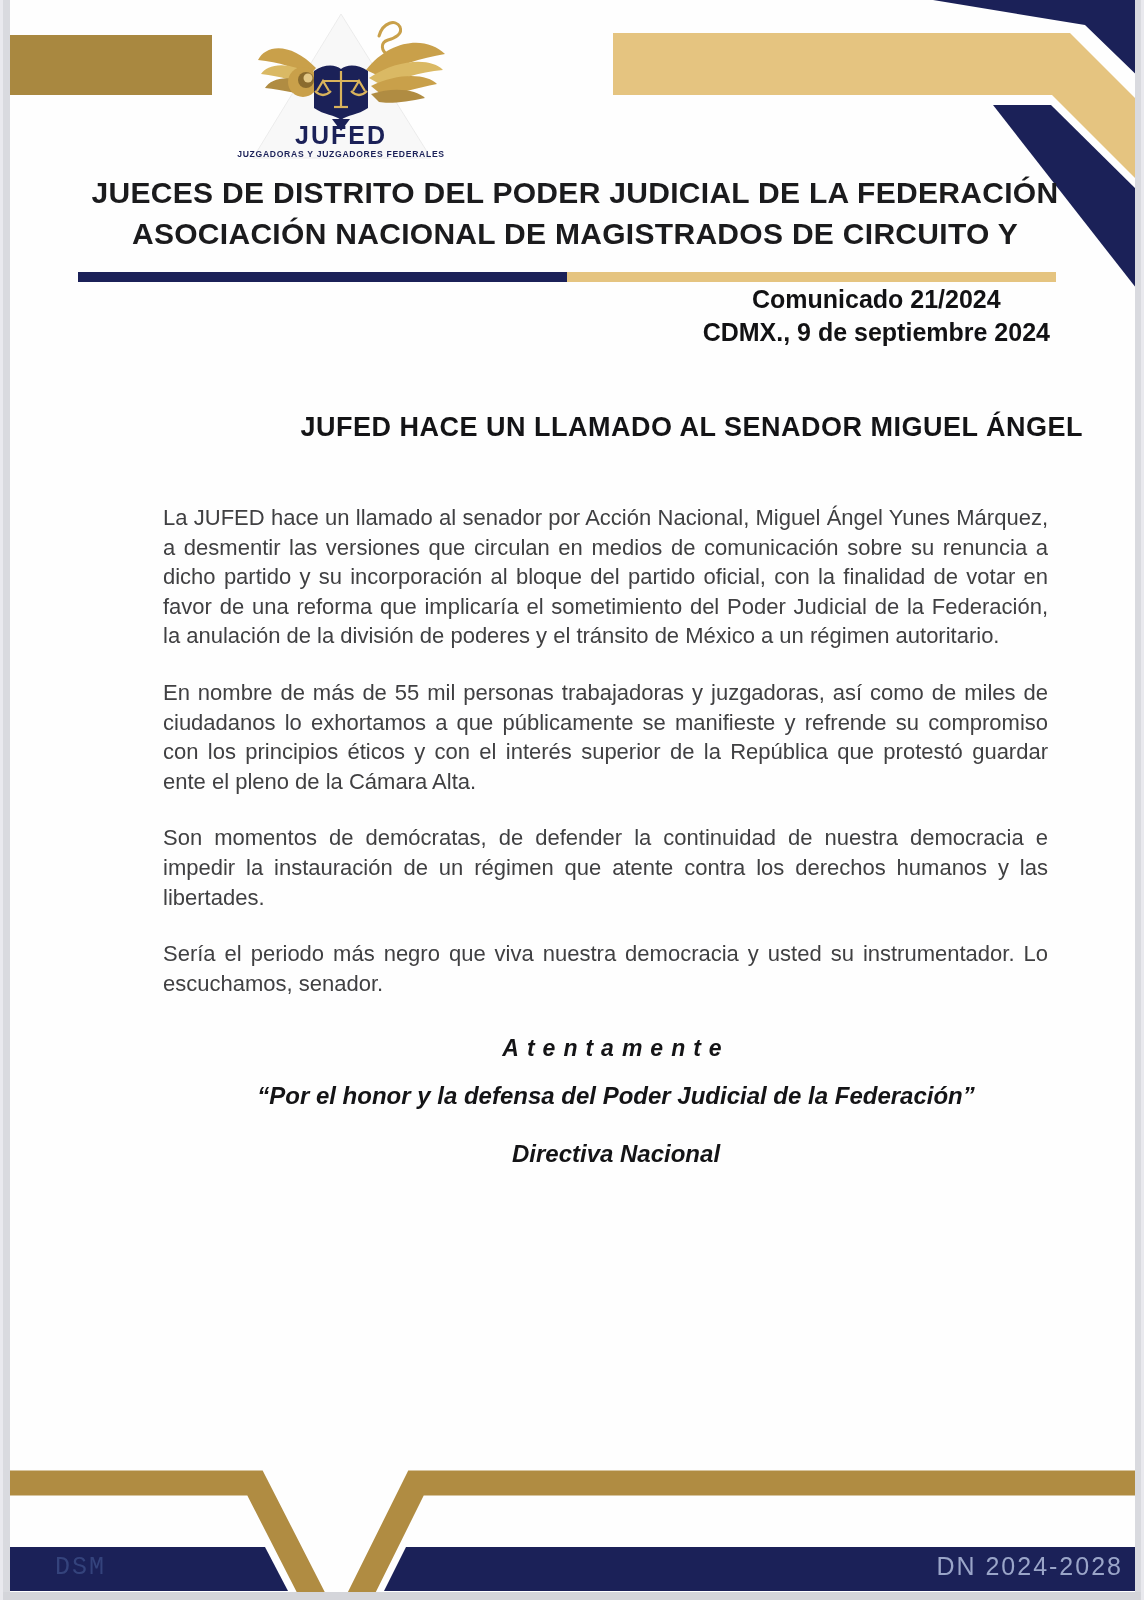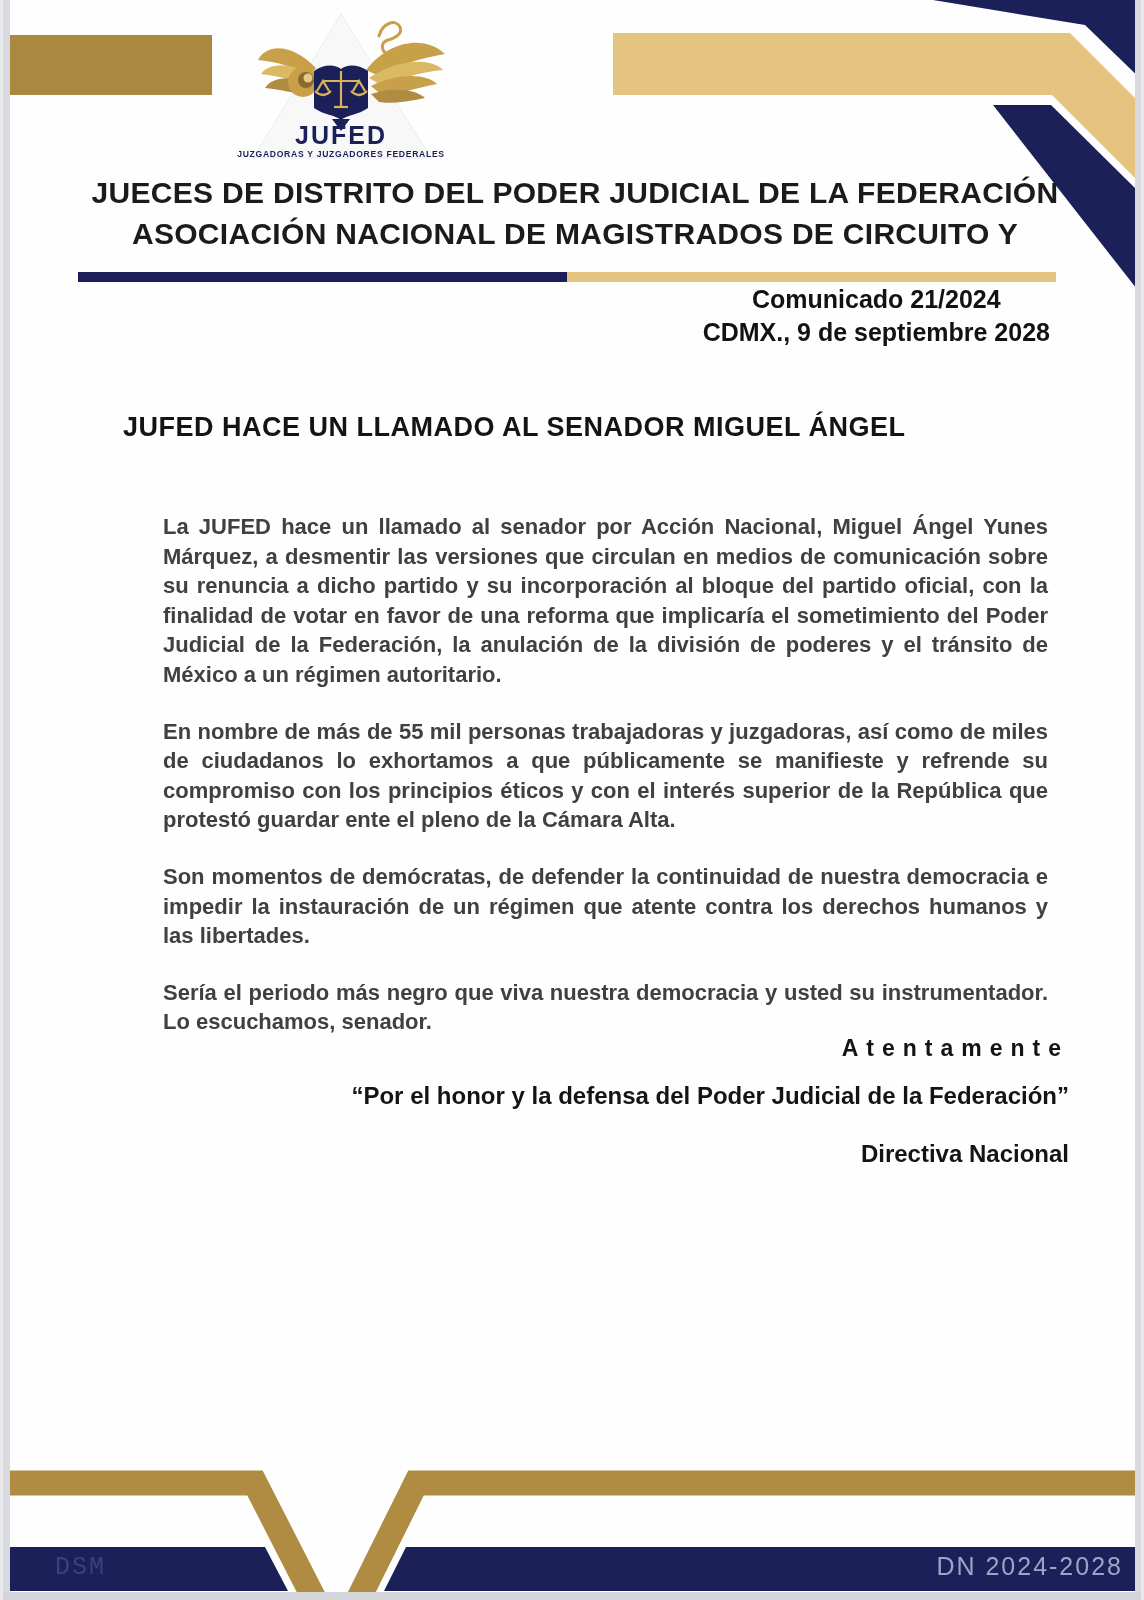--- a/index.html
+++ b/index.html
@@ -19,30 +19,30 @@
   }
   .divider{position:absolute;left:75px;top:272px;width:978px;height:10px;z-index:2;font-size:0;}
   .divider .seg{display:inline-block;height:10px;vertical-align:top;}
   .divider .seg.navy{width:489px;background:var(--navy);}
   .divider .seg.gold{width:489px;background:var(--gold_light);}
   .meta{
     position:absolute;right:91px;top:283px;z-index:2;text-align:center;
     font-weight:700;font-size:25px;line-height:33px;color:#121214;
   }
   .headline{
-    position:absolute;left:120px;top:408px;width:960px;z-index:2;text-align:left;
+    position:absolute;left:120px;top:408px;width:960px;z-index:2;text-align:right;
     font-weight:700;font-size:27px;line-height:38px;color:#141416;letter-spacing:.5px;
   }
   .body-text{
     position:absolute;left:160px;top:503px;width:885px;z-index:2;
     font-size:22px;line-height:29.6px;color:#404042;text-align:justify;
   }
-  .body-text p{margin:9px 0 27px 0;font-weight:bold;}
-  .closing-line{position:absolute;left:160px;width:906px;text-align:right;z-index:2;
-    font-weight:700;color:#141416;}
+  .body-text p{margin:0 0 27px 0;}
+  .closing-line{position:absolute;left:160px;width:906px;text-align:center;z-index:2;
+    font-weight:700;color:#141416;font-style:italic;}
   .salutation{top:1035px;font-size:23px;letter-spacing:8px;}
   .motto{top:1082px;font-size:24px;}
   .signature{top:1140px;font-size:24px;}
   .code{position:absolute;z-index:3;font-size:25px;letter-spacing:2px;}
   .code-left{left:52px;top:1553px;color:#3b4c86;opacity:.8;font-family:Liberation Mono, monospace;}
   .code-right{right:18px;top:1552px;color:#9aa5c8;}
   .edge{position:absolute;z-index:5;background:#d9dadf;}
   .edge-left{left:0;top:0;width:7px;height:1600px;}
   .edge-right{right:0;top:0;width:6px;height:1600px;}
   .edge-bottom{left:0;bottom:0;width:1144px;height:8px;background:#d4d5da;}
@@ -110,21 +110,21 @@
     <span style="display:block">JUECES DE DISTRITO DEL PODER JUDICIAL DE LA FEDERACIÓN</span>
     <span style="display:block">ASOCIACIÓN NACIONAL DE MAGISTRADOS DE CIRCUITO Y</span>
   </h1>
 
   <div class="divider">
     <span class="seg navy"></span><span class="seg gold"></span>
   </div>
 
   <div class="meta">
     <div>Comunicado 21/2024</div>
-    <div>CDMX., 9 de septiembre 2028</div>
+    <div>CDMX., 9 de septiembre 2024</div>
   </div>
 
   <div class="headline">
     <div>JUFED HACE UN LLAMADO AL SENADOR MIGUEL ÁNGEL</div>
   </div>
 
   <div class="body-text">
     <p>La JUFED hace un llamado al senador por Acción Nacional, Miguel Ángel Yunes Márquez, a desmentir las versiones que circulan en medios de comunicación sobre su renuncia a dicho partido y su incorporación al bloque del partido oficial, con la finalidad de votar en favor de una reforma que implicaría el sometimiento del Poder Judicial de la Federación, la anulación de la división de poderes y el tránsito de México a un régimen autoritario.</p>
     <p>En nombre de más de 55 mil personas trabajadoras y juzgadoras, así como de miles de ciudadanos lo exhortamos a que públicamente se manifieste y refrende su compromiso con los principios éticos y con el interés superior de la República que protestó guardar ente el pleno de la Cámara Alta.</p>
     <p>Son momentos de demócratas, de defender la continuidad de nuestra democracia e impedir la instauración de un régimen que atente contra los derechos humanos y las libertades.</p>

